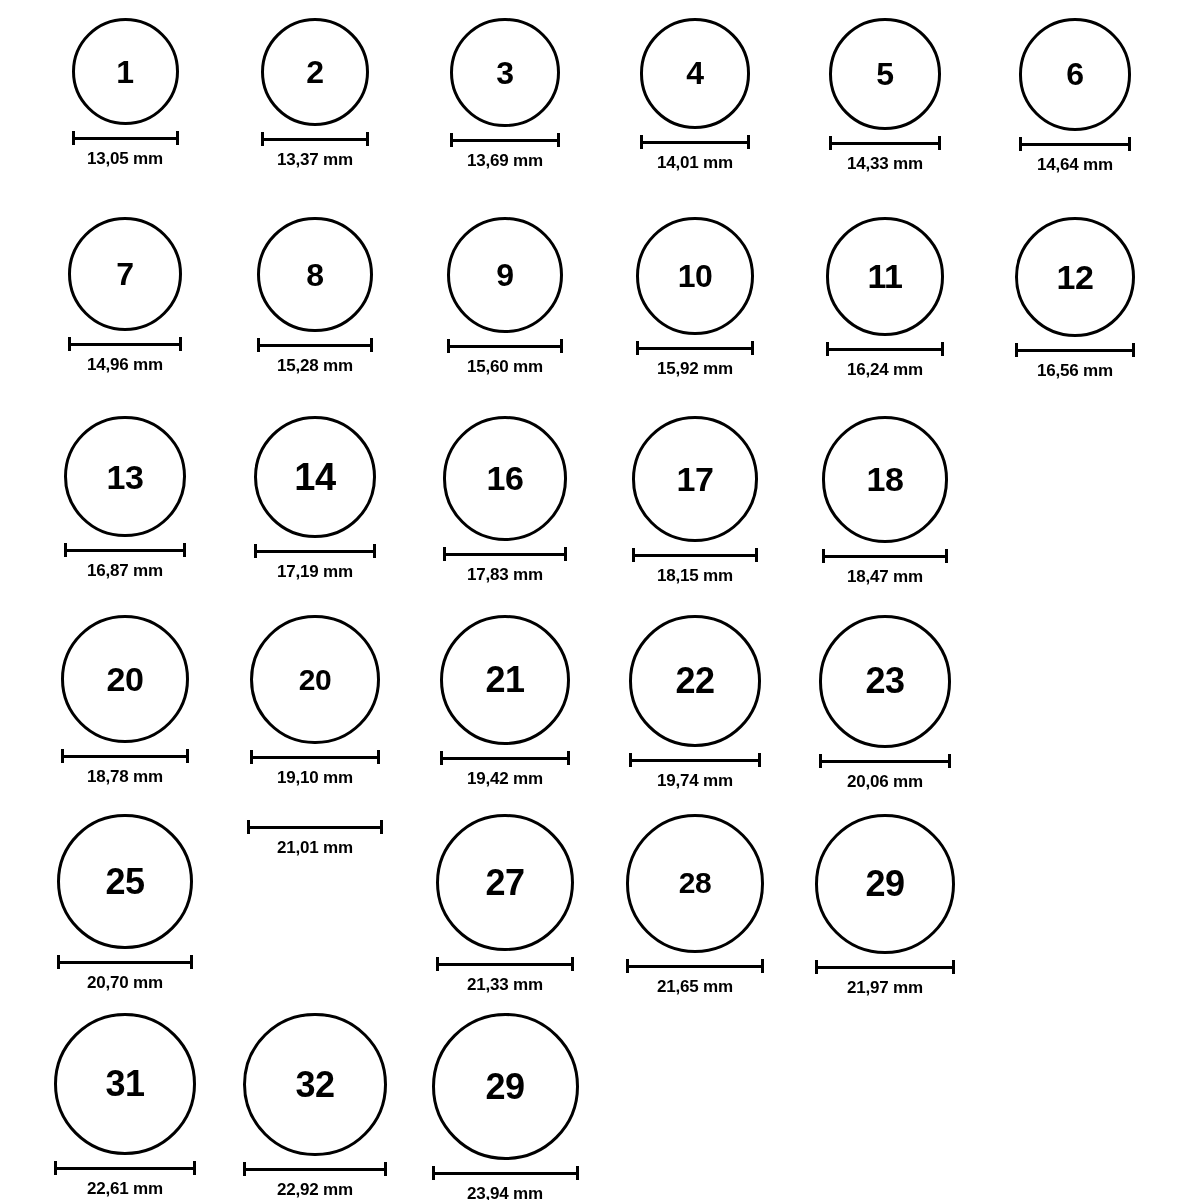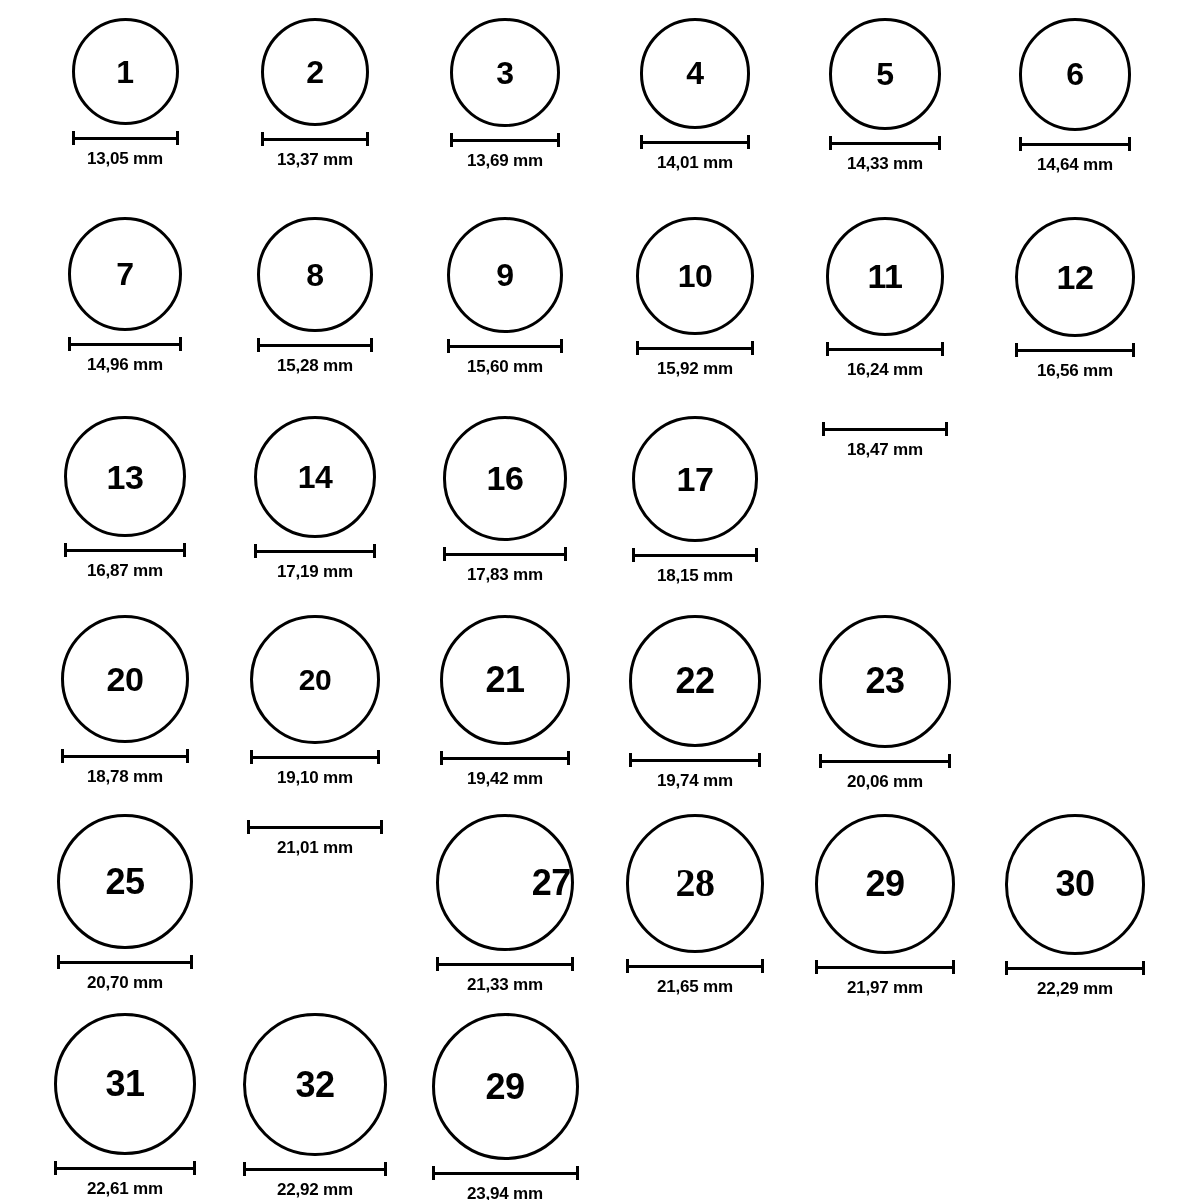--- a/index.html
+++ b/index.html
@@ -237,21 +237,21 @@
         </div>
         <div class="measure-bar" style="width: 121.031px;">
           <div class="bar-line"></div>
           <div class="cap left"></div>
           <div class="cap right"></div>
         </div>
         <div class="mm-label">16,87 mm</div>
       </div>
       <div class="size-cell">
         <div class="ring-circle" style="width: 122.207px; height: 122.207px;">
-          <span class="ring-number" style="font-size: 32px;">14</span>
+          <span class="ring-number" style="font-size: 38px;">14</span>
         </div>
         <div class="measure-bar" style="width: 122.207px;">
           <div class="bar-line"></div>
           <div class="cap left"></div>
           <div class="cap right"></div>
         </div>
         <div class="mm-label">17,19 mm</div>
       </div>
       <div class="size-cell">
         <div class="ring-circle" style="width: 124.557px; height: 124.557px;">
@@ -269,20 +269,23 @@
           <span class="ring-number" style="font-size: 34px;">17</span>
         </div>
         <div class="measure-bar" style="width: 125.733px;">
           <div class="bar-line"></div>
           <div class="cap left"></div>
           <div class="cap right"></div>
         </div>
         <div class="mm-label">18,15 mm</div>
       </div>
       <div class="size-cell">
+        <div class="ring-circle" style="width: 126.908px; height: 126.908px;">
+          <span class="ring-number" style="font-size: 34px;">18</span>
+        </div>
         <div class="measure-bar" style="width: 126.908px;">
           <div class="bar-line"></div>
           <div class="cap left"></div>
           <div class="cap right"></div>
         </div>
         <div class="mm-label">18,47 mm</div>
       </div>
     </div>
     <div class="chart-row">
       <div class="size-cell">
@@ -355,63 +358,52 @@
       </div>
       <div class="size-cell">
         <div class="measure-bar" style="width: 136.238px;">
           <div class="bar-line"></div>
           <div class="cap left"></div>
           <div class="cap right"></div>
         </div>
         <div class="mm-label">21,01 mm</div>
       </div>
       <div class="size-cell">
-        <div class="ring-circle" style="width: 137.413px; height: 137.413px; justify-content: flex-end;">
+        <div class="ring-circle" style="width: 137.413px; height: 137.413px;">
           <span class="ring-number" style="font-size: 36px;">27</span>
         </div>
         <div class="measure-bar" style="width: 137.413px;">
           <div class="bar-line"></div>
           <div class="cap left"></div>
           <div class="cap right"></div>
         </div>
         <div class="mm-label">21,33 mm</div>
       </div>
       <div class="size-cell">
         <div class="ring-circle" style="width: 138.589px; height: 138.589px;">
-          <span class="ring-number" style="font-size: 40px; font-family: Liberation Serif, serif;">28</span>
+          <span class="ring-number" style="font-size: 30px;">28</span>
         </div>
         <div class="measure-bar" style="width: 138.589px;">
           <div class="bar-line"></div>
           <div class="cap left"></div>
           <div class="cap right"></div>
         </div>
         <div class="mm-label">21,65 mm</div>
       </div>
       <div class="size-cell">
         <div class="ring-circle" style="width: 139.764px; height: 139.764px;">
           <span class="ring-number" style="font-size: 36px;">29</span>
         </div>
         <div class="measure-bar" style="width: 139.764px;">
           <div class="bar-line"></div>
           <div class="cap left"></div>
           <div class="cap right"></div>
         </div>
         <div class="mm-label">21,97 mm</div>
       </div>
-      <div class="size-cell">
-        <div class="ring-circle" style="width: 140.939px; height: 140.939px;">
-          <span class="ring-number" style="font-size: 36px;">30</span>
-        </div>
-        <div class="measure-bar" style="width: 140.939px;">
-          <div class="bar-line"></div>
-          <div class="cap left"></div>
-          <div class="cap right"></div>
-        </div>
-        <div class="mm-label">22,29 mm</div>
-      </div>
     </div>
     <div class="chart-row">
       <div class="size-cell">
         <div class="ring-circle" style="width: 142.115px; height: 142.115px;">
           <span class="ring-number" style="font-size: 36px;">31</span>
         </div>
         <div class="measure-bar" style="width: 142.115px;">
           <div class="bar-line"></div>
           <div class="cap left"></div>
           <div class="cap right"></div>

